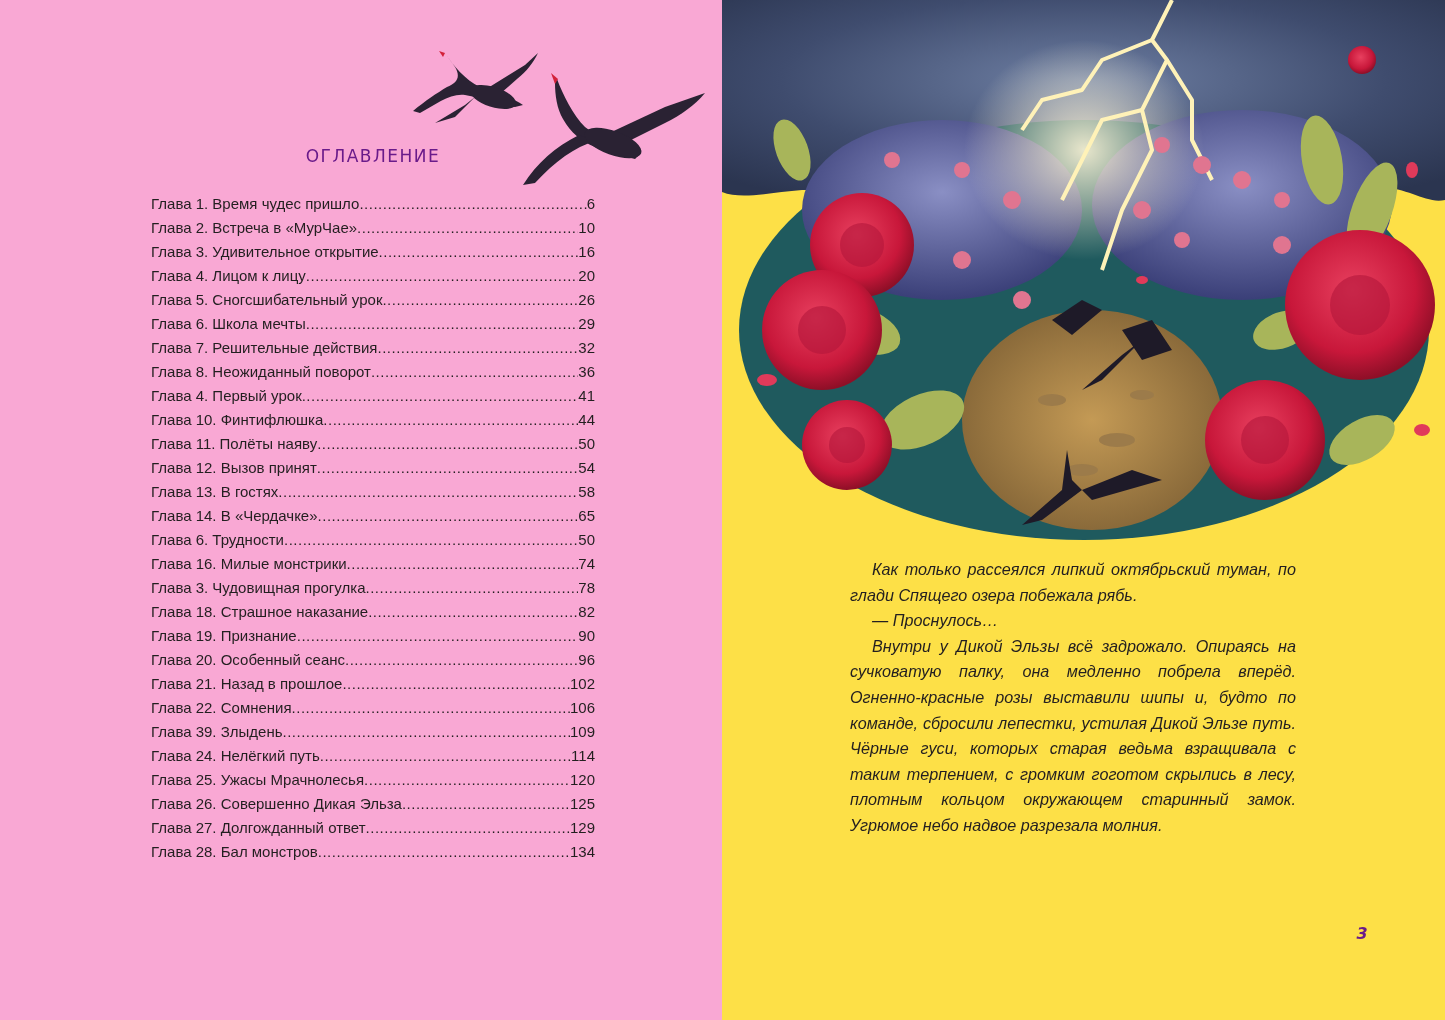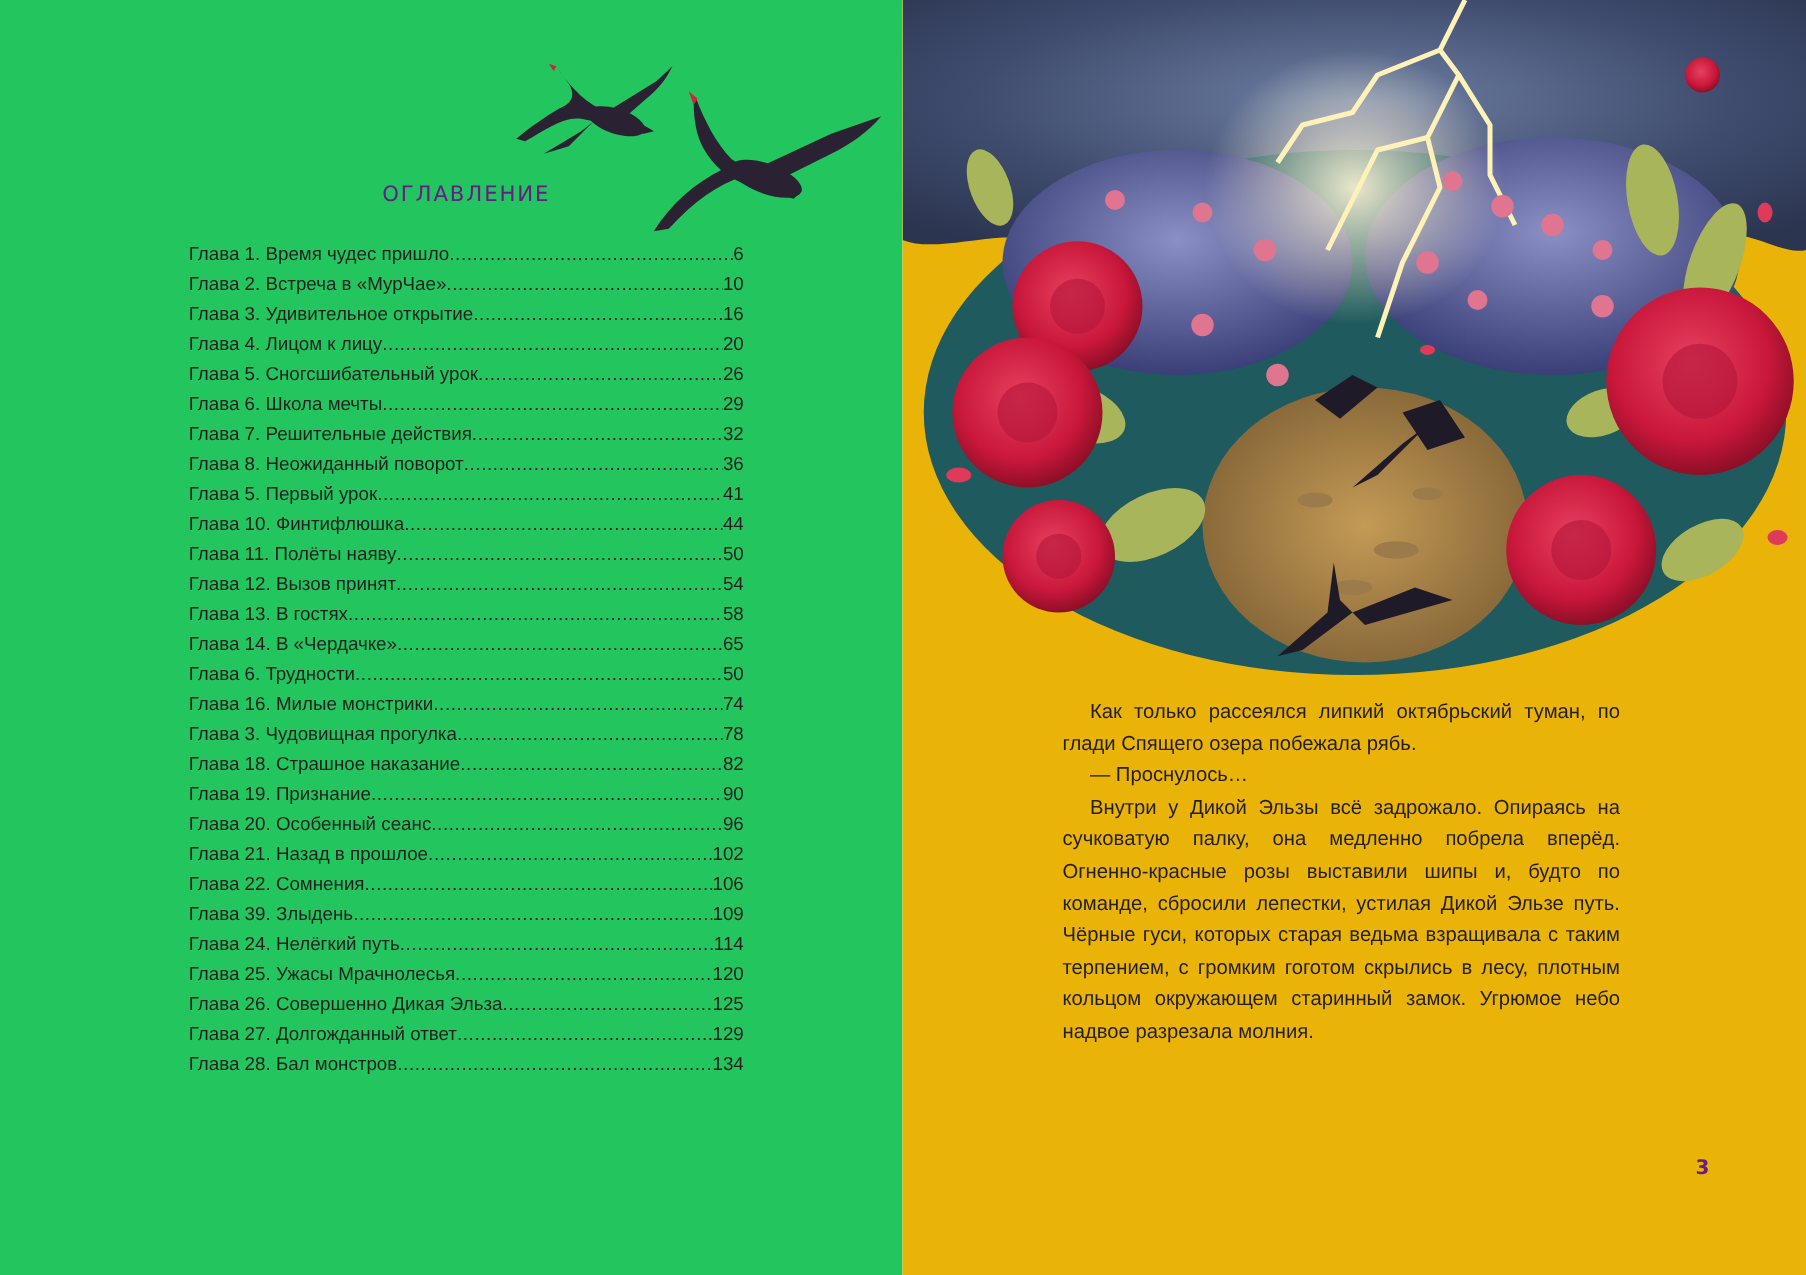--- a/index.html
+++ b/index.html
@@ -2,39 +2,39 @@
 <html><head>
 <meta charset="utf-8">
 <style>
   * { margin: 0; padding: 0; box-sizing: border-box; }
   html, body { width: 1445px; height: 1020px; background: #ffffff; overflow: hidden; }
   body { position: relative; font-family: "Liberation Sans", "DejaVu Sans", sans-serif; color: #231f20; }
 
   .spread { position: absolute; left: 0; top: 0; width: 1445px; height: 1020px; }
 
   
-  .page-left { position: absolute; left: 0; top: 0; width: 722px; height: 1020px; background: #22c55e; }
+  .page-left { position: absolute; left: 0; top: 0; width: 722px; height: 1020px; background: #f9a8d4; }
   .swans-top { position: absolute; left: 405px; top: 35px; width: 320px; height: 160px; }
   .toc-title {
     position: absolute; left: 150px; width: 446px; top: 146px;
     text-align: center; color: #6a1b8a; font-size: 17px; letter-spacing: 1.5px;
     font-family: "DejaVu Sans", sans-serif; font-weight: normal;
   }
   .toc-list { position: absolute; left: 151px; top: 192px; width: 444px; list-style: none; }
   .toc-item {
     display: flex; align-items: baseline; height: 24px; line-height: 24px;
     font-size: 15px; color: #231f20; white-space: nowrap; overflow: hidden;
   }
   .toc-label { flex: 0 0 auto; }
   .toc-dots { flex: 1 1 auto; overflow: hidden; letter-spacing: 0.5px; color: #231f20; }
   .toc-dots::before { content: "..............................................................................................................................................."; }
   .toc-page { flex: 0 0 auto; text-align: right; }
 
   
-  .page-right { position: absolute; left: 722px; top: 0; width: 723px; height: 1020px; background: #eab308; overflow: hidden; }
+  .page-right { position: absolute; left: 722px; top: 0; width: 723px; height: 1020px; background: #fde047; overflow: hidden; font-style: italic; }
   .illustration { position: absolute; left: 0; top: 0; width: 723px; height: 560px; }
 
   .story { position: absolute; left: 128px; top: 557px; width: 446px; font-size: 16.2px; line-height: 25.6px; color: #231f20; }
   .story p { text-align: justify; text-indent: 22px; }
   .page-number {
     position: absolute; left: 630px; top: 924px; width: 20px; text-align: center;
     color: #6a1b8a; font-size: 16px; font-family: "DejaVu Sans", sans-serif; font-weight: bold;
   }
 </style>
 </head>
@@ -99,21 +99,21 @@
           <span class="toc-label">Глава 7. Решительные действия</span>
           <span class="toc-dots"></span>
           <span class="toc-page">32</span>
         </li>
       <li class="toc-item">
           <span class="toc-label">Глава 8. Неожиданный поворот</span>
           <span class="toc-dots"></span>
           <span class="toc-page">36</span>
         </li>
       <li class="toc-item">
-          <span class="toc-label">Глава 5. Первый урок</span>
+          <span class="toc-label">Глава 4. Первый урок</span>
           <span class="toc-dots"></span>
           <span class="toc-page">41</span>
         </li>
       <li class="toc-item">
           <span class="toc-label">Глава 10. Финтифлюшка</span>
           <span class="toc-dots"></span>
           <span class="toc-page">44</span>
         </li>
       <li class="toc-item">
           <span class="toc-label">Глава 11. Полёты наяву</span>

